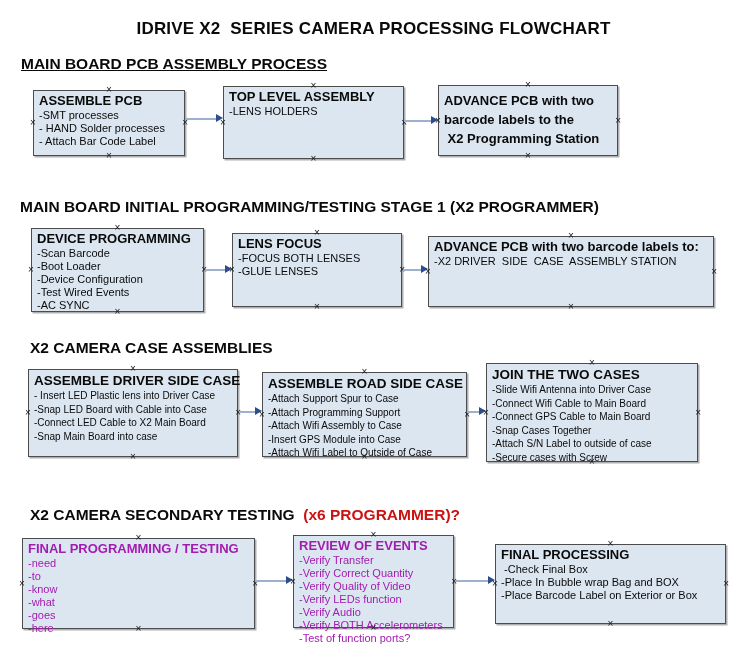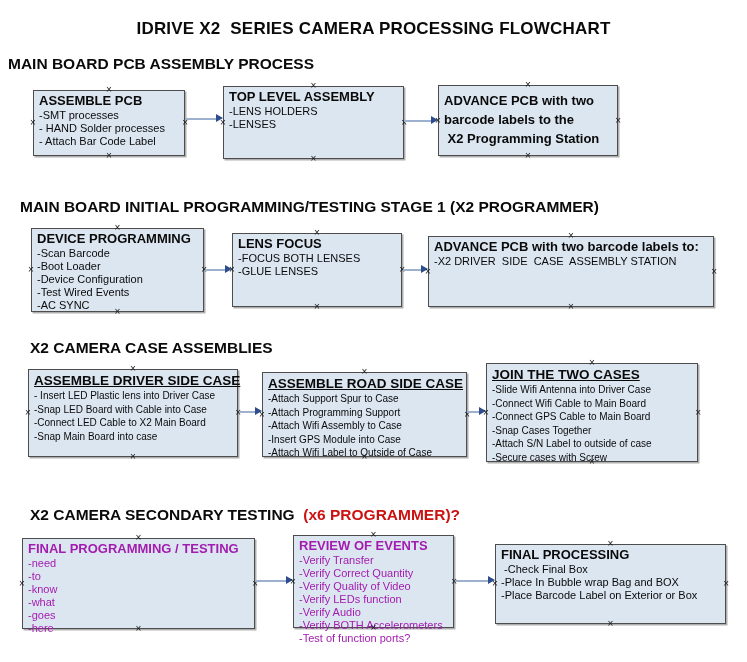--- a/index.html
+++ b/index.html
@@ -14,21 +14,21 @@
   .sec-h { position:absolute; font-weight:bold; font-size:15.5px; white-space:pre; }
   .sec-h .red-part { color:#cc1111; }
   .box {
     position:absolute; background:#dce6f1; border:1.5px solid #4d4d4d;
     box-sizing:border-box; box-shadow:1.5px 1.5px 0 rgba(110,110,110,.55);
     padding:2px 3px 0 5px;
   }
   .box-title { font-weight:bold; font-size:13px; line-height:16px; white-space:pre; }
   .box-item  { font-size:11px; line-height:13px; white-space:pre; }
   .r3 .box-item { font-size:10px; line-height:13.5px; }
-  .r3 .box-title { font-size:13.5px; line-height:17px;text-decoration:underline; }
+  .r3 .box-title { font-size:13.5px; line-height:17px; }
   .bold-line { font-weight:bold; font-size:13px; line-height:19px; white-space:pre; }
   .red { color:#a21caf; }
   
   .h { position:absolute; font-size:10px; color:#1a1a1a; line-height:10px; pointer-events:none; }
   .h-t { top:-6px;  left:50%; transform:translateX(-50%); }
   .h-b { bottom:-6px; left:50%; transform:translateX(-50%); }
   .h-l { left:-4px; top:50%; transform:translateY(-50%); }
   .h-r { right:-4px; top:50%; transform:translateY(-50%); }
   
   .arrow { position:absolute; height:9px; }
@@ -37,21 +37,21 @@
                   border-top:4.5px solid transparent; border-bottom:4.5px solid transparent;
                   border-left:7px solid #2d4d8f; }
 </style>
 </head>
 <body>
 
 <div class="canvas">
 
   <div class="main-title">IDRIVE X2  SERIES CAMERA PROCESSING FLOWCHART</div>
 
-  <div class="sec-h" style="left:8px; top:55px;">MAIN BOARD PCB ASSEMBLY PROCESS</div>
+  <div class="sec-h" style="left:21px; top:55px;text-decoration:underline;">MAIN BOARD PCB ASSEMBLY PROCESS</div>
 
   <div class="box" style="left:33px; top:90px; width:152px; height:66px;">
     <span class="h h-t">×</span>
     <span class="h h-b">×</span>
     <span class="h h-l">×</span>
     <span class="h h-r">×</span>
     <div class="box-title">ASSEMBLE PCB</div>
     <div class="box-item">-SMT processes</div>
     <div class="box-item">- HAND Solder processes</div>
     <div class="box-item">- Attach Bar Code Label</div>
@@ -62,21 +62,20 @@
       <i class="head"></i>
   </div>
 
   <div class="box" style="left:223px; top:86px; width:181px; height:73px;">
     <span class="h h-t">×</span>
     <span class="h h-b">×</span>
     <span class="h h-l">×</span>
     <span class="h h-r">×</span>
     <div class="box-title">TOP LEVEL ASSEMBLY</div>
     <div class="box-item">-LENS HOLDERS</div>
-    <div class="box-item">-LENSES</div>
   </div>
 
   <div class="arrow" style="left:404px; top:116px; width:34px;">
     <i class="shaft"></i>
       <i class="head"></i>
   </div>
 
   <div class="box" style="left:438px; top:85px; width:180px; height:71px; padding-top:5px;">
     <span class="h h-t">×</span>
     <span class="h h-b">×</span>

